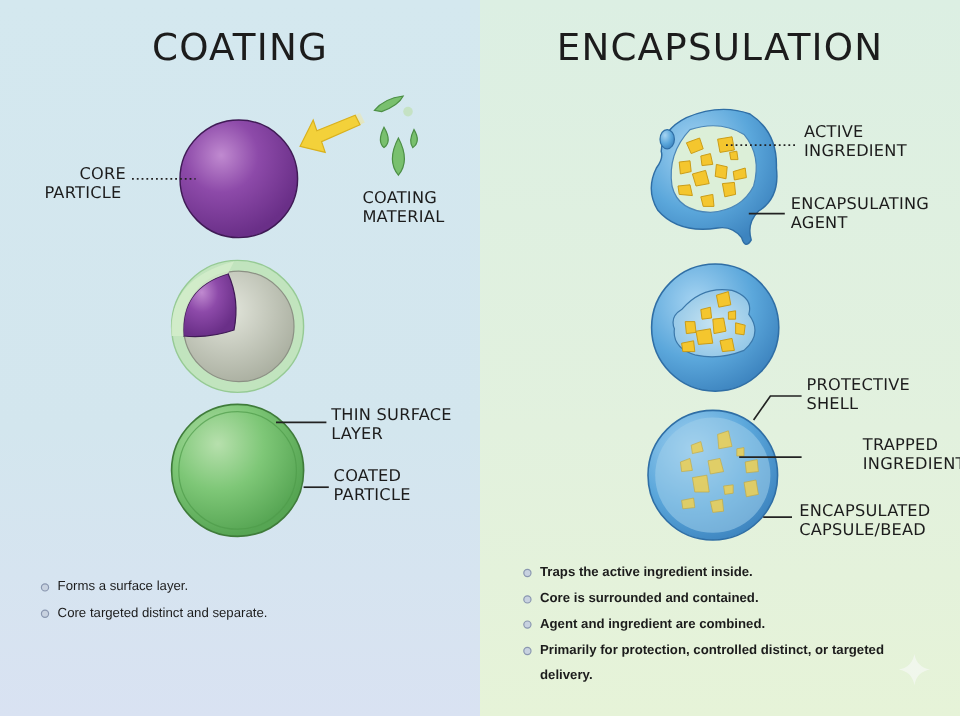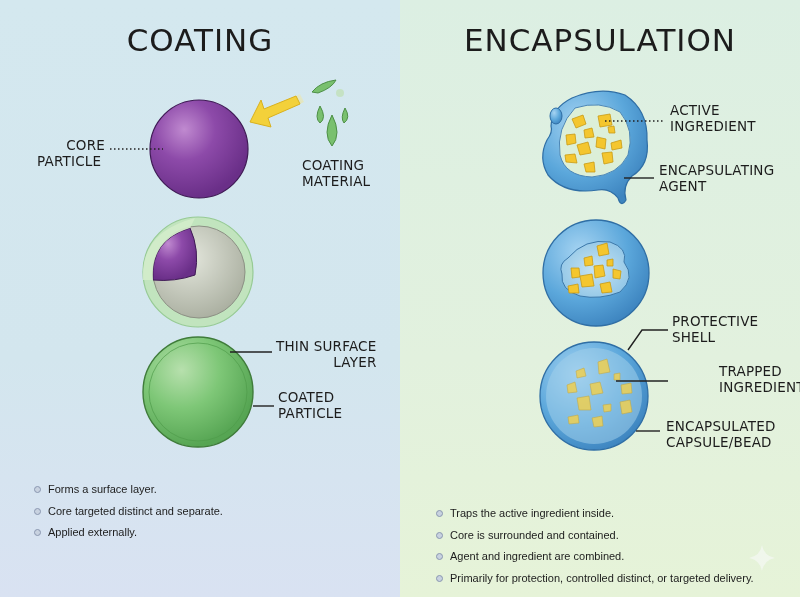--- a/index.html
+++ b/index.html
@@ -148,21 +148,21 @@
 <div class="title" style="left:400px;">ENCAPSULATION</div>
 
 <div class="lbl" style="left:63px; top:137px; text-align:right; width:42px;">
   <div>CORE</div>
 </div>
 <div class="lbl" style="left:37px; top:153px;">PARTICLE</div>
 <div class="lbl" style="left:302px; top:157px;">
   <div>COATING</div>
   <div>MATERIAL</div>
 </div>
-<div class="lbl" style="left:276px; top:338px;text-align:right;">
+<div class="lbl" style="left:276px; top:338px;">
   <div>THIN SURFACE</div>
   <div>LAYER</div>
 </div>
 <div class="lbl" style="left:278px; top:389px;">
   <div>COATED</div>
   <div>PARTICLE</div>
 </div>
 
 <div class="lbl" style="left:670px; top:102px;">
   <div>ACTIVE</div>
@@ -181,20 +181,19 @@
   <div>INGREDIENT</div>
 </div>
 <div class="lbl" style="left:666px; top:418px;">
   <div>ENCAPSULATED</div>
   <div>CAPSULE/BEAD</div>
 </div>
 
 <ul class="bullets" style="left:34px; top:479px; width:360px;">
   <li>Forms a surface layer.</li>
   <li>Core targeted distinct and separate.</li>
-  <li>Applied externally.</li>
 </ul>
-<ul class="bullets" style="left:436px; top:503px; width:330px;">
+<ul class="bullets" style="left:436px; top:467px; width:330px;font-weight:bold;">
   <li>Traps the active ingredient inside.</li>
   <li>Core is surrounded and contained.</li>
   <li>Agent and ingredient are combined.</li>
   <li>Primarily for protection, controlled distinct, or targeted delivery.</li>
 </ul>
 
 </body></html>

